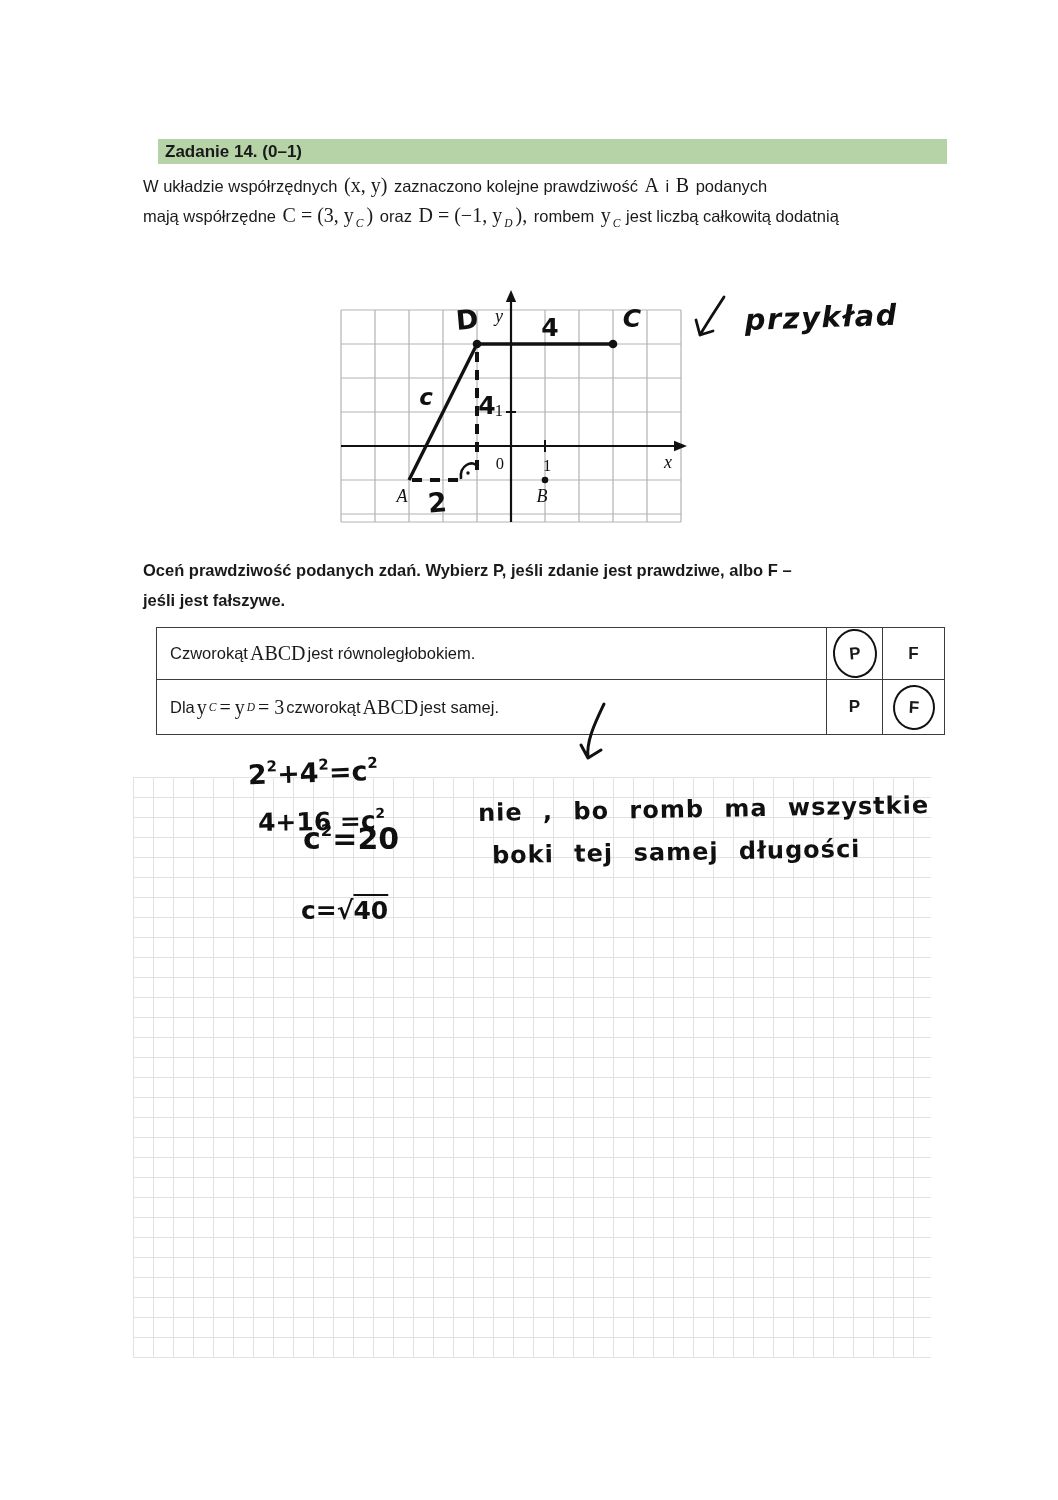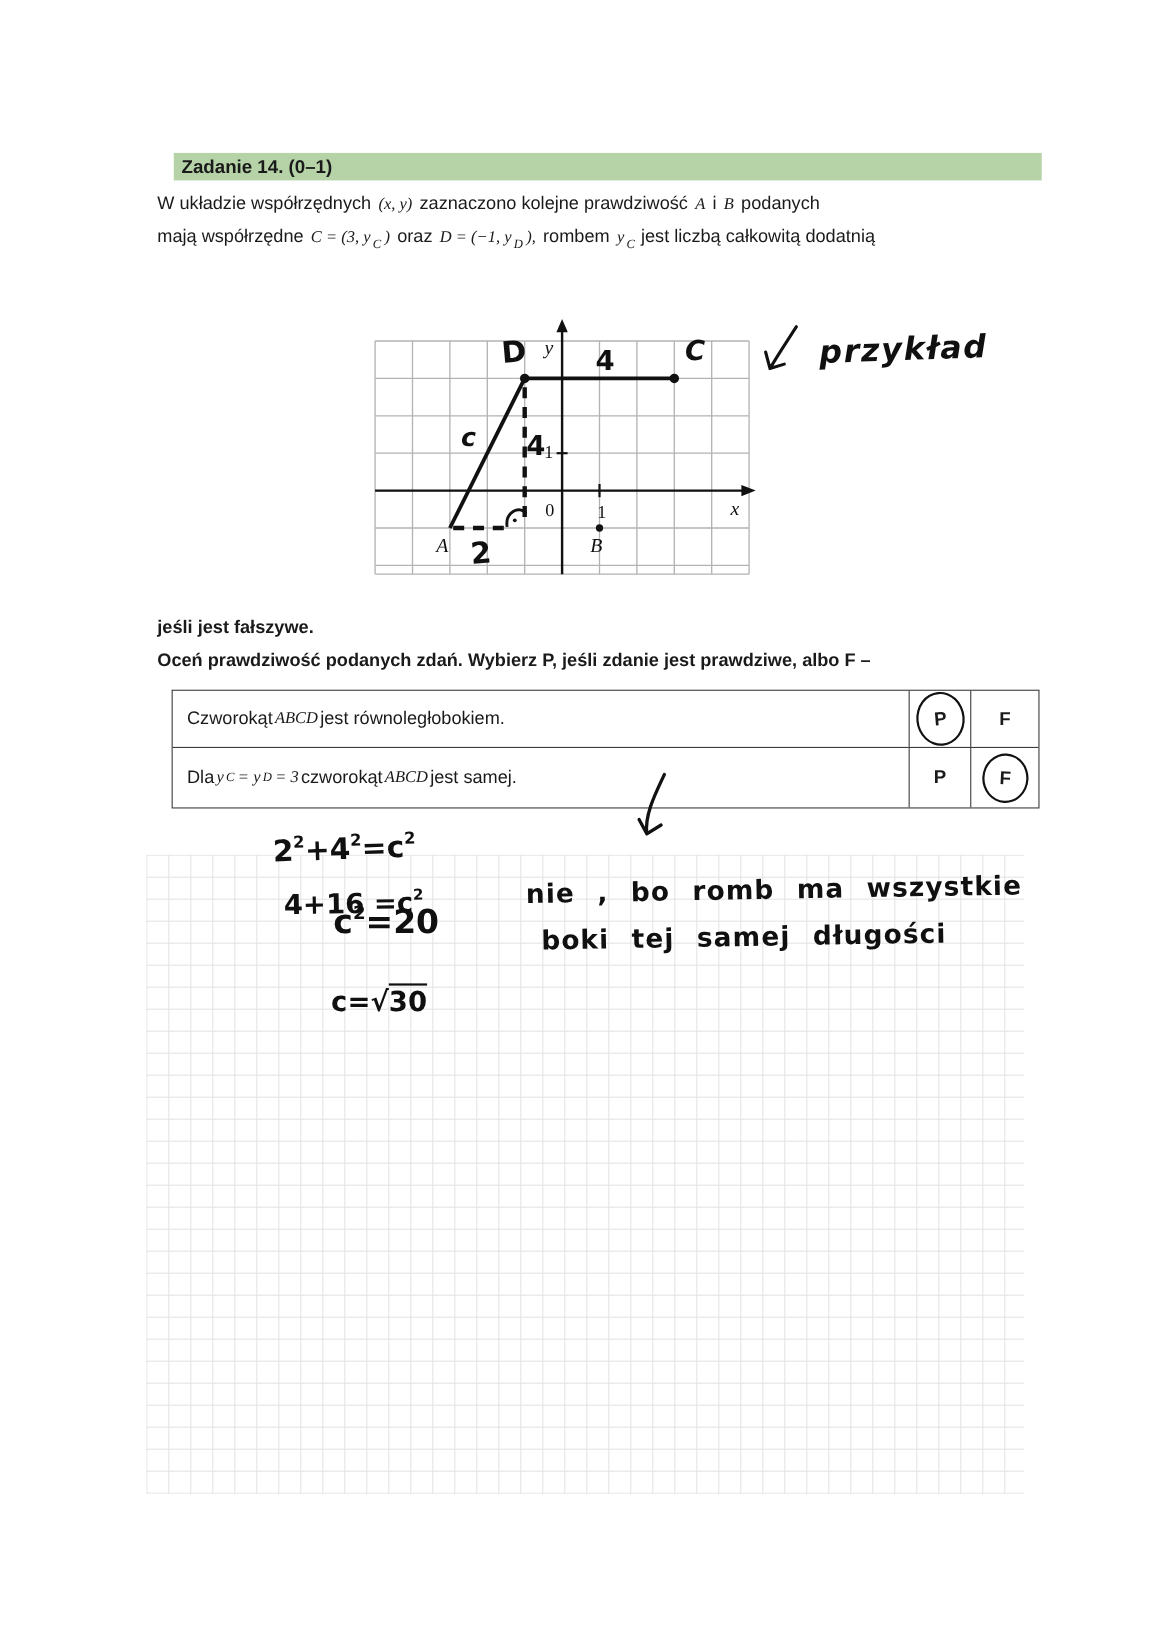--- a/index.html
+++ b/index.html
@@ -6,21 +6,21 @@
   .page{position:relative;width:1058px;height:1500px;background:#fff;overflow:hidden;
         font-family:"Liberation Sans","DejaVu Sans",sans-serif;color:#1a1a1a;}
 
   
   .hdr{position:absolute;left:136px;top:139px;width:782px;height:25px;
        background:var(--green,#b5d3a6);font-weight:bold;font-size:17px;line-height:26px;
        padding-left:7px;margin-left:22px;}
 
   
   .para{position:absolute;left:143px;top:171px;font-size:16.5px;line-height:29.4px;white-space:nowrap;}
-  .m{font-family:"Liberation Serif","DejaVu Serif",serif;font-style:italic;font-size:15px;margin:0 2px;}
+  .m{font-family:"Liberation Serif","DejaVu Serif",serif;font-size:20px;margin:0 2px;}
   sub.ms{font-family:"Liberation Serif","DejaVu Serif",serif;font-style:italic;font-size:11.5px;margin-right:1px;}
 
   
   .instr{position:absolute;left:143px;top:556px;font-weight:bold;font-size:16.5px;line-height:29.5px;white-space:nowrap;}
 
   
   .tf{position:absolute;left:156px;top:627px;display:grid;
       grid-template-columns:669px 56px 62px;grid-template-rows:51px 55px;
       border:1.6px solid var(--border,#3c3c3c);background:#fff;}
   .tf .c{border-left:1.6px solid var(--border,#3c3c3c);display:flex;align-items:center;justify-content:center;}
@@ -104,22 +104,22 @@
     <text class="hw-svg hw-it" x="85" y="95" font-size="23" text-anchor="middle">c</text>
     <text class="hw-svg" x="209" y="26" font-size="25" text-anchor="middle">4</text>
     <text class="hw-svg" x="146" y="104" font-size="25" text-anchor="middle">4</text>
     <text class="hw-svg" x="97" y="202" font-size="27" text-anchor="middle" transform="rotate(-5 97 202)">2</text>
 
     <path class="ink" d="M383,-13 C374,1 366,13 359,25 M359,25 L355,10 M359,25 L372,21" stroke-width="2.8" stroke-linecap="round" stroke-linejoin="round"></path>
     <text class="hw-svg hw-it" x="404" y="20" font-size="29" letter-spacing="1.5" transform="rotate(-2 404 20)">przykład</text>
   </svg>
 
   <div class="instr">
+    <div>Oceń prawdziwość podanych zdań. Wybierz P, jeśli zdanie jest prawdziwe, albo F –</div>
     <div>jeśli jest fałszywe.</div>
-    <div>Oceń prawdziwość podanych zdań. Wybierz P, jeśli zdanie jest prawdziwe, albo F –</div>
   </div>
 
   <div class="tf">
     <div class="c stmt">
         <span>Czworokąt </span>
         <span class="m">ABCD</span>
         <span> jest równoległobokiem.</span>
       </div>
     <div class="c pf">
         <span class="circ pp">
@@ -156,18 +156,18 @@
   </svg>
 
   <div class="paper"></div>
 
   <div class="note hw" style="left:248px;top:757px;font-size:27px;transform:rotate(-2deg)"><span>2</span><sup>2</sup><span>+4</span><sup>2</sup><span>=c</span><sup>2</sup></div>
 
   <div class="note hw" style="left:258px;top:807px;font-size:25px;transform:rotate(-1deg)"><span>4+16 =c</span><sup>2</sup></div>
 
   <div class="note hw" style="left:303px;top:821px;font-size:30px"><span>c</span><sup>2</sup><span>=20</span></div>
 
-  <div class="note hw" style="left:301px;top:896px;font-size:25px"><span>c=</span><span>√</span><span class="sqrtb">30</span></div>
+  <div class="note hw" style="left:301px;top:896px;font-size:25px"><span>c=</span><span>√</span><span class="sqrtb">40</span></div>
 
   <div class="note hw hwords" style="left:478px;top:795px;font-size:24px;transform:rotate(-1deg)">nie , bo romb ma wszystkie</div>
   <div class="note hw hwords" style="left:492px;top:838px;font-size:24px;transform:rotate(-1deg)">boki tej samej długości</div>
 
 </div>
 
 </body></html>

